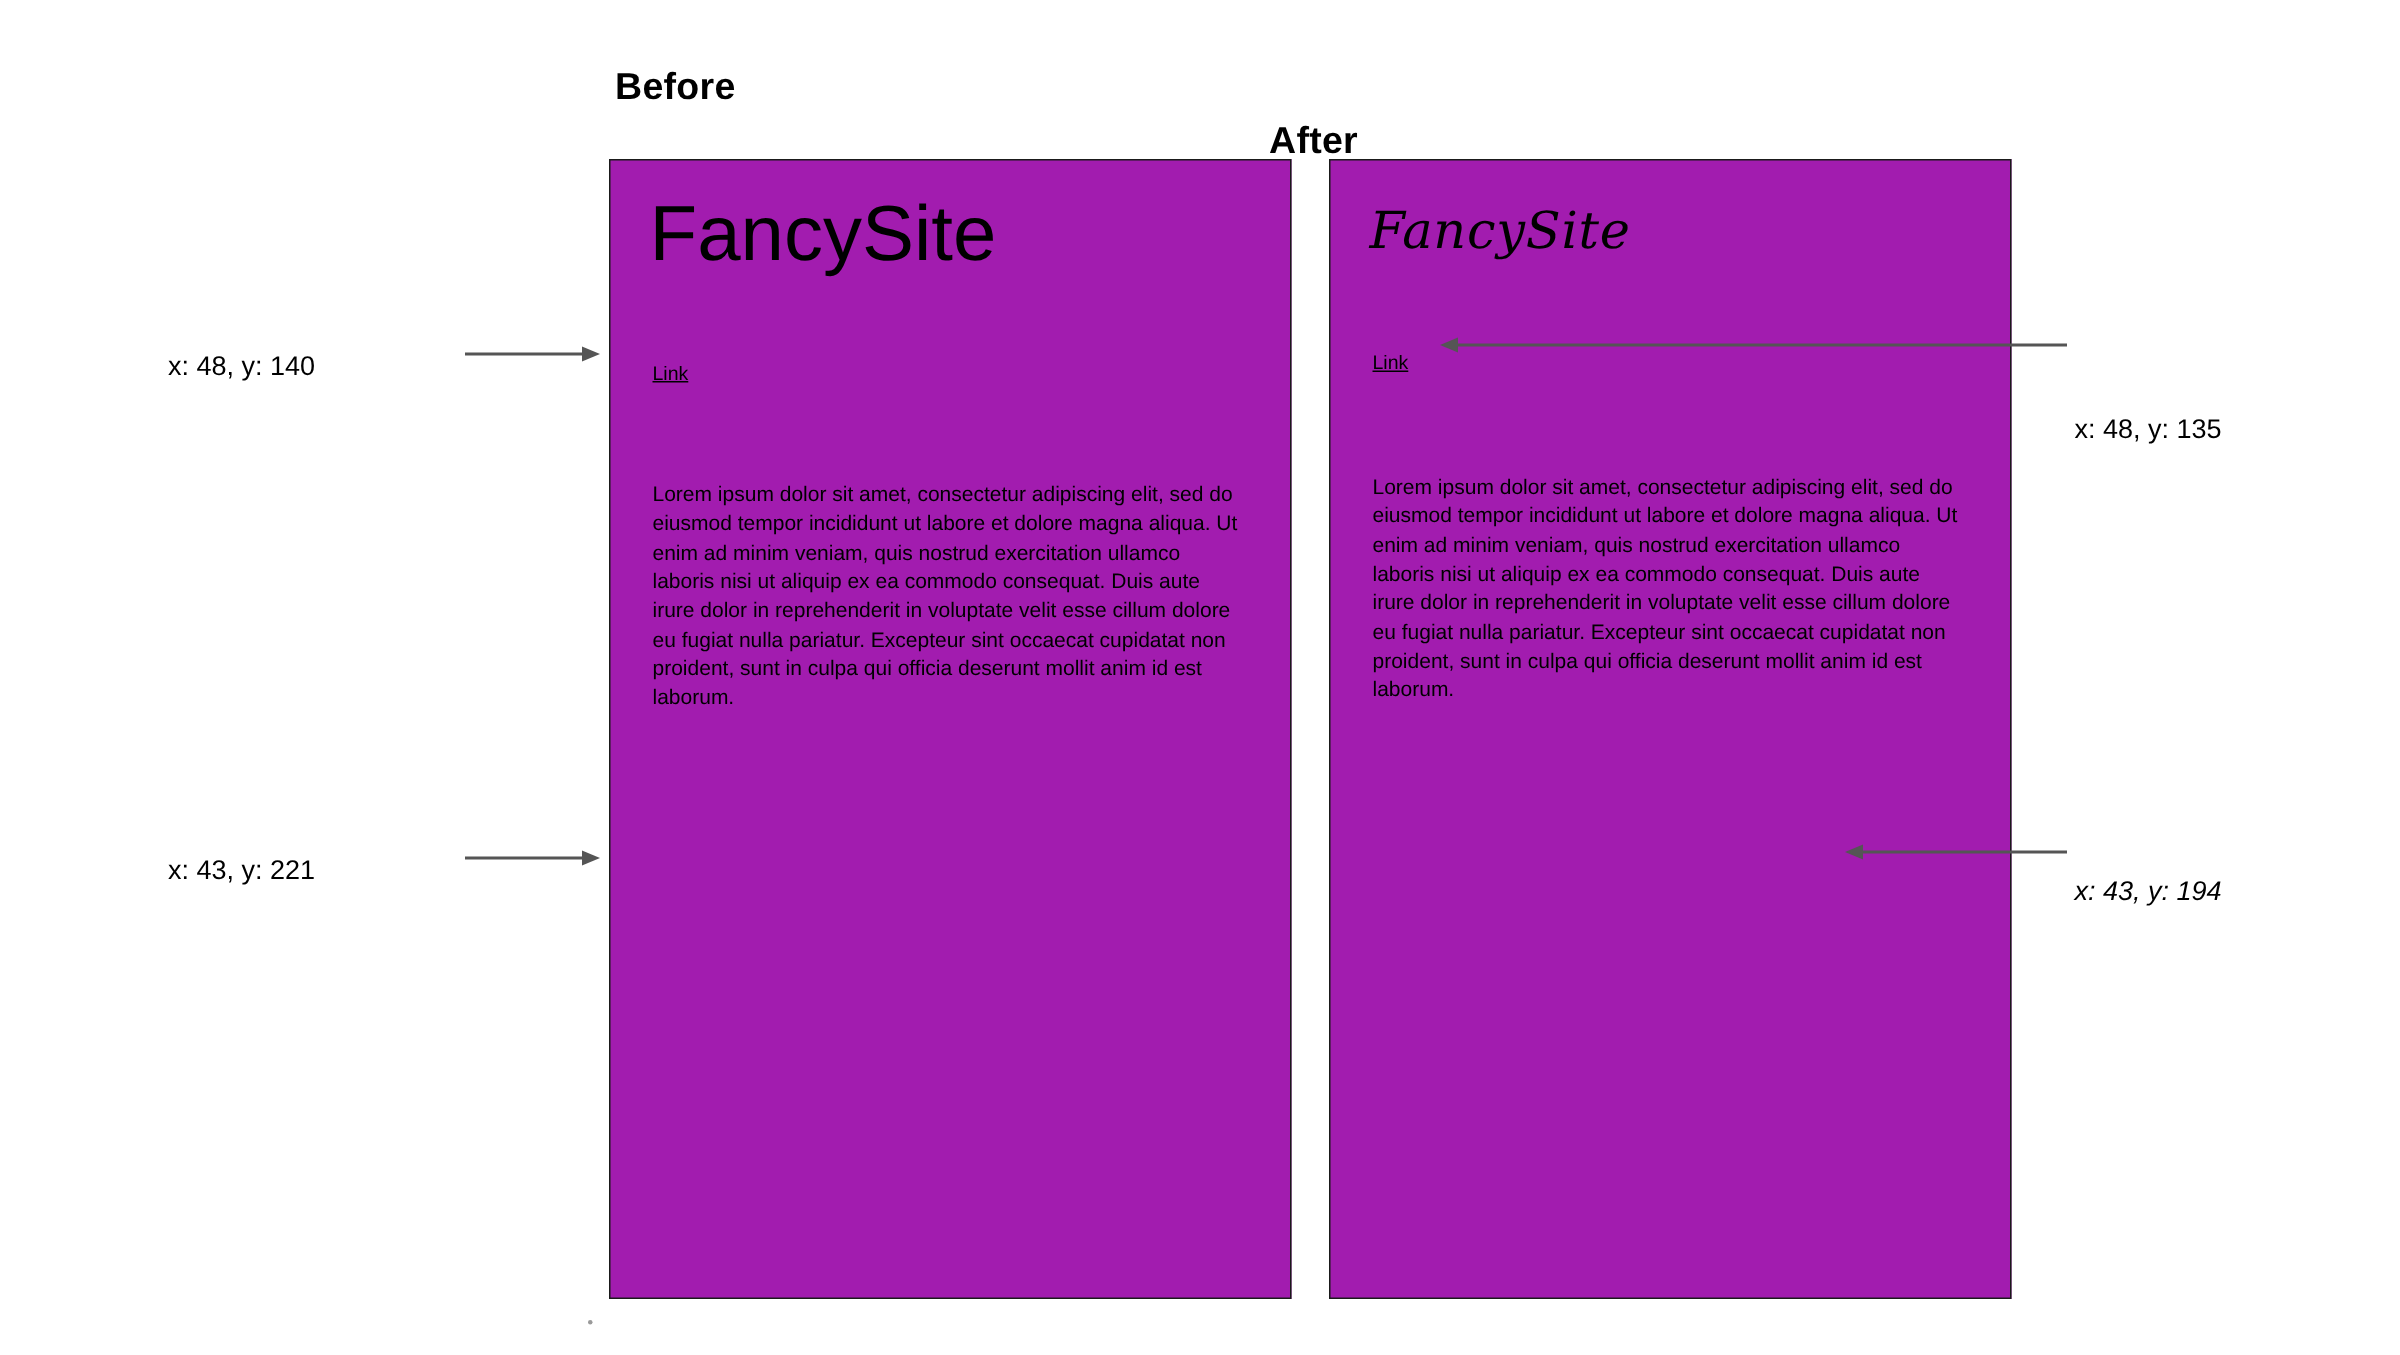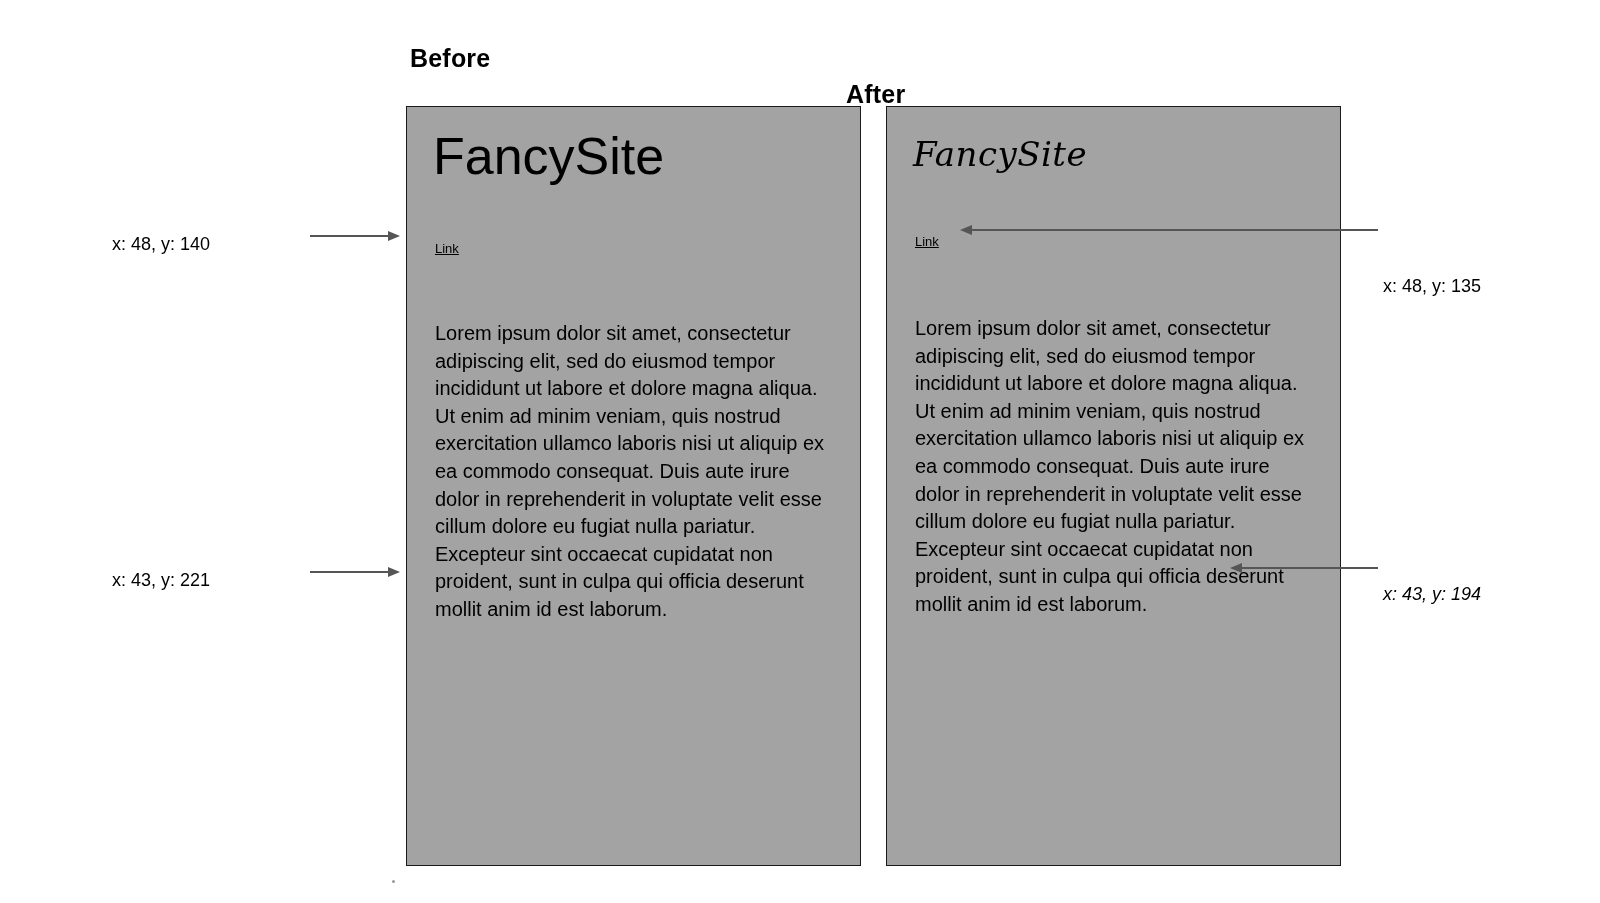--- a/index.html
+++ b/index.html
@@ -29,21 +29,21 @@
     text-align: left;
     letter-spacing: 0.2px;
   }
   #heading-before { left: 410px; top: 44px; width: 400px; }
   #heading-after  { left: 846px; top: 44px; width: 400px; margin-top: 36px; }
 
   
   .frame {
     position: absolute;
     border: 1.6px solid #1a1a1a;
-    background: #a3a3a3;
+    background: #a21caf;
     box-sizing: border-box;
   }
   #frame-before { left: 406px; top: 106px; width: 455px; height: 760px; }
   #frame-after  { left: 886px; top: 106px; width: 455px; height: 760px; }
 
   .site-title-sans {
     position: absolute;
     left: 26px;
     top: 22px;
     font-size: 52px;
@@ -71,21 +71,21 @@
     cursor: pointer;
     white-space: nowrap;
   }
   #link-before { left: 28px; top: 134px; }
   #link-after  { left: 28px; top: 127px; }
 
   .body-copy {
     position: absolute;
     left: 28px;
     width: 390px;
-    font-size: 20px;
+    font-size: 14px;
     line-height: 1.38;
     color: #000000;
   }
   #copy-before { top: 213px; }
   #copy-after  { top: 208px; }
 
   
   .annot {
     position: absolute;
     font-size: 18px;

